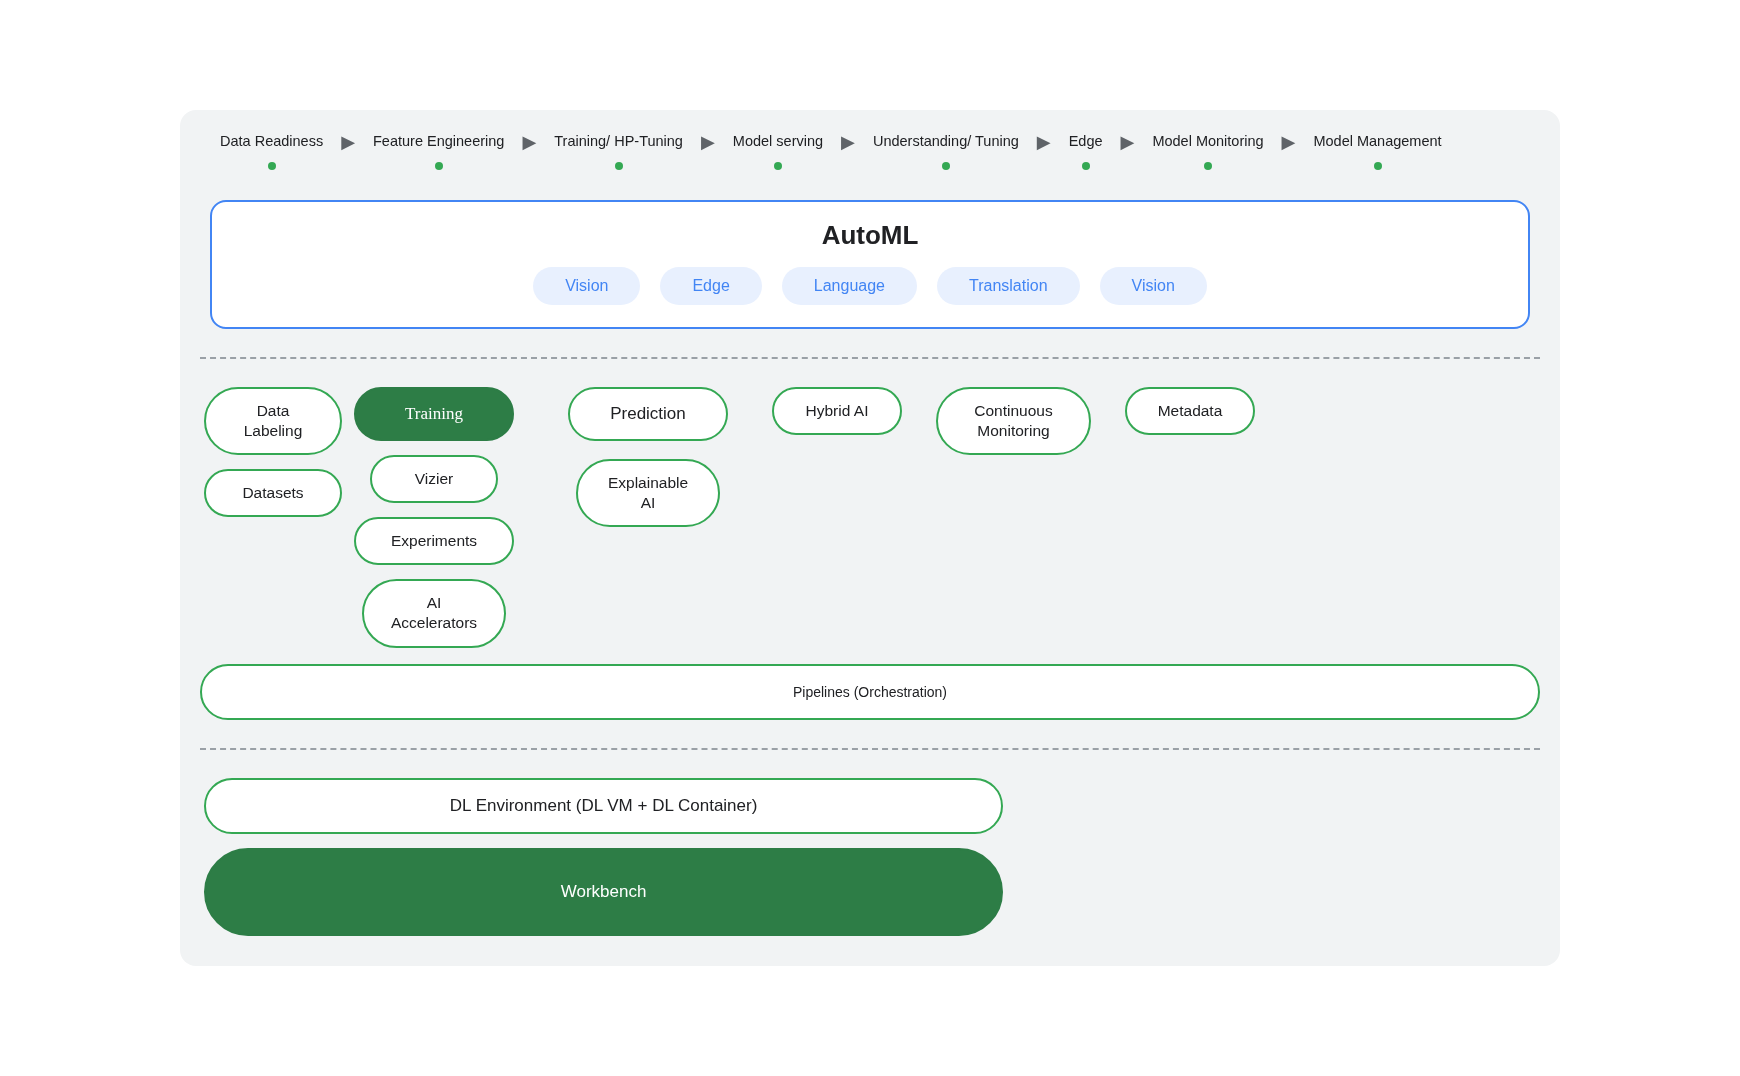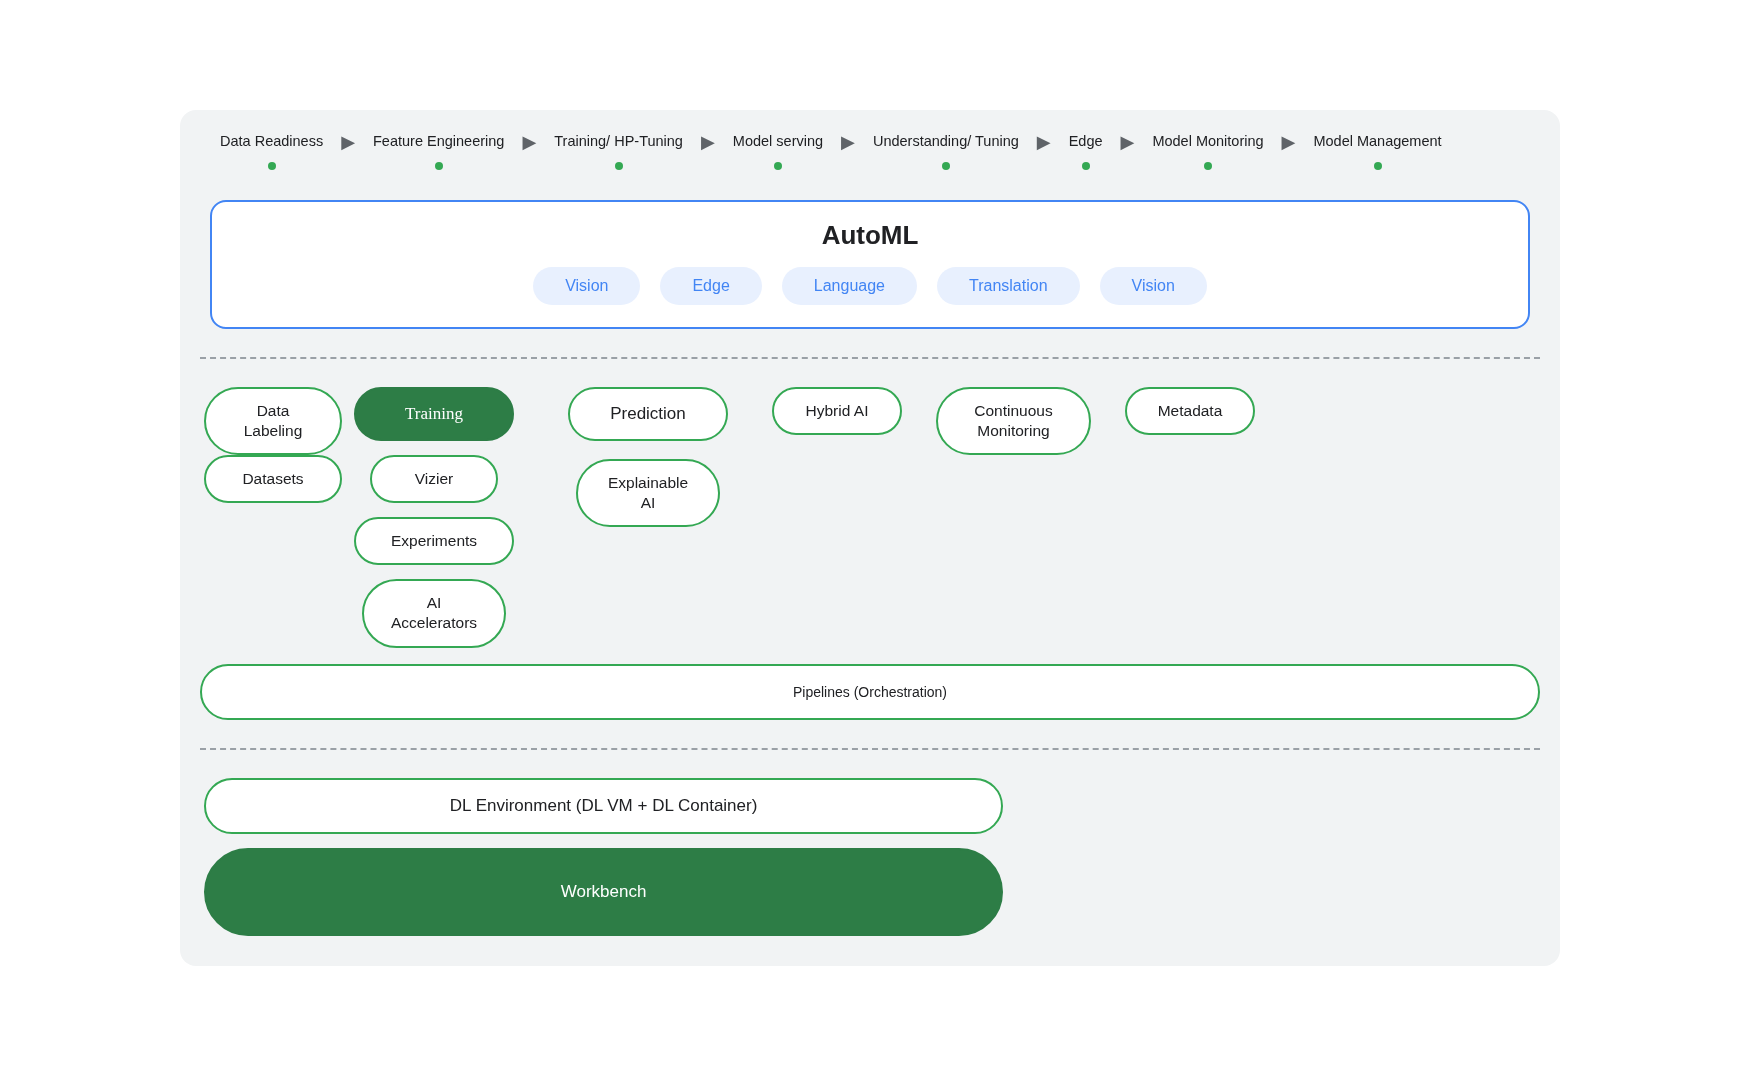--- a/index.html
+++ b/index.html
@@ -189,21 +189,21 @@
         <div class="automl-pill">Language</div>
         <div class="automl-pill">Translation</div>
         <div class="automl-pill">Vision</div>
       </div>
     </div>
 
     <hr class="dashed-divider">
 
     <div style="display:flex; gap:12px; align-items:flex-start; padding:0 4px; margin-bottom:16px;">
 
-      <div style="display:flex;flex-direction:column;align-items:center;min-width:138px;">
+      <div style="display:flex;flex-direction:column;gap:14px;align-items:center;min-width:138px;">
         <div class="p" style="width:100%;text-align:center;">Data<br>Labeling</div>
         <div class="p" style="width:100%;text-align:center;">Datasets</div>
       </div>
 
 
       <div style="display:flex;flex-direction:column;gap:14px;align-items:center;min-width:160px;">
         <div class="p dark" style="width:100%;text-align:center;font-size:17px;padding:14px 20px;font-family:Liberation Serif, serif;">Training</div>
         <div class="p" style="width:80%;text-align:center;">Vizier</div>
         <div class="p" style="width:100%;text-align:center;">Experiments</div>
         <div class="p" style="width:90%;text-align:center;">AI<br>Accelerators</div>

